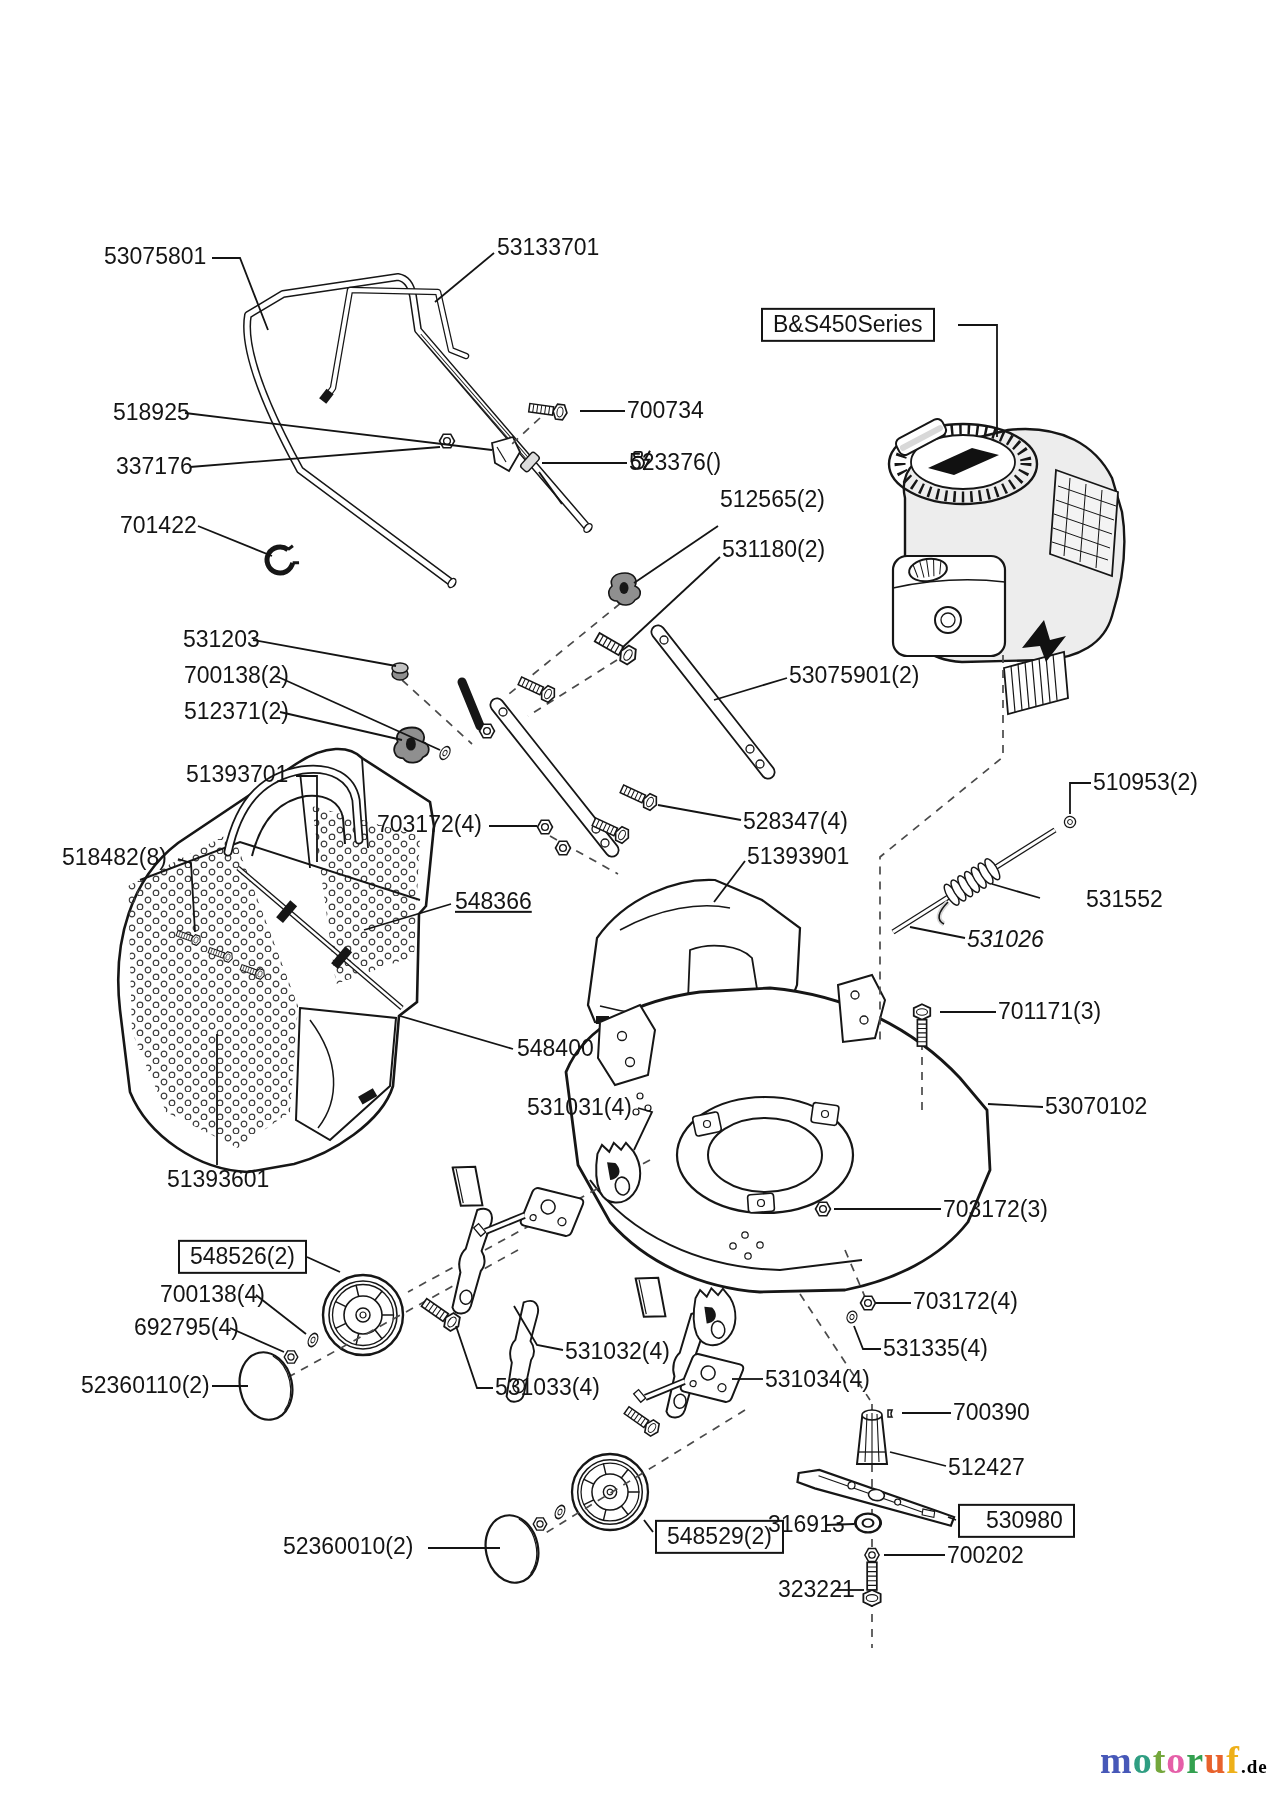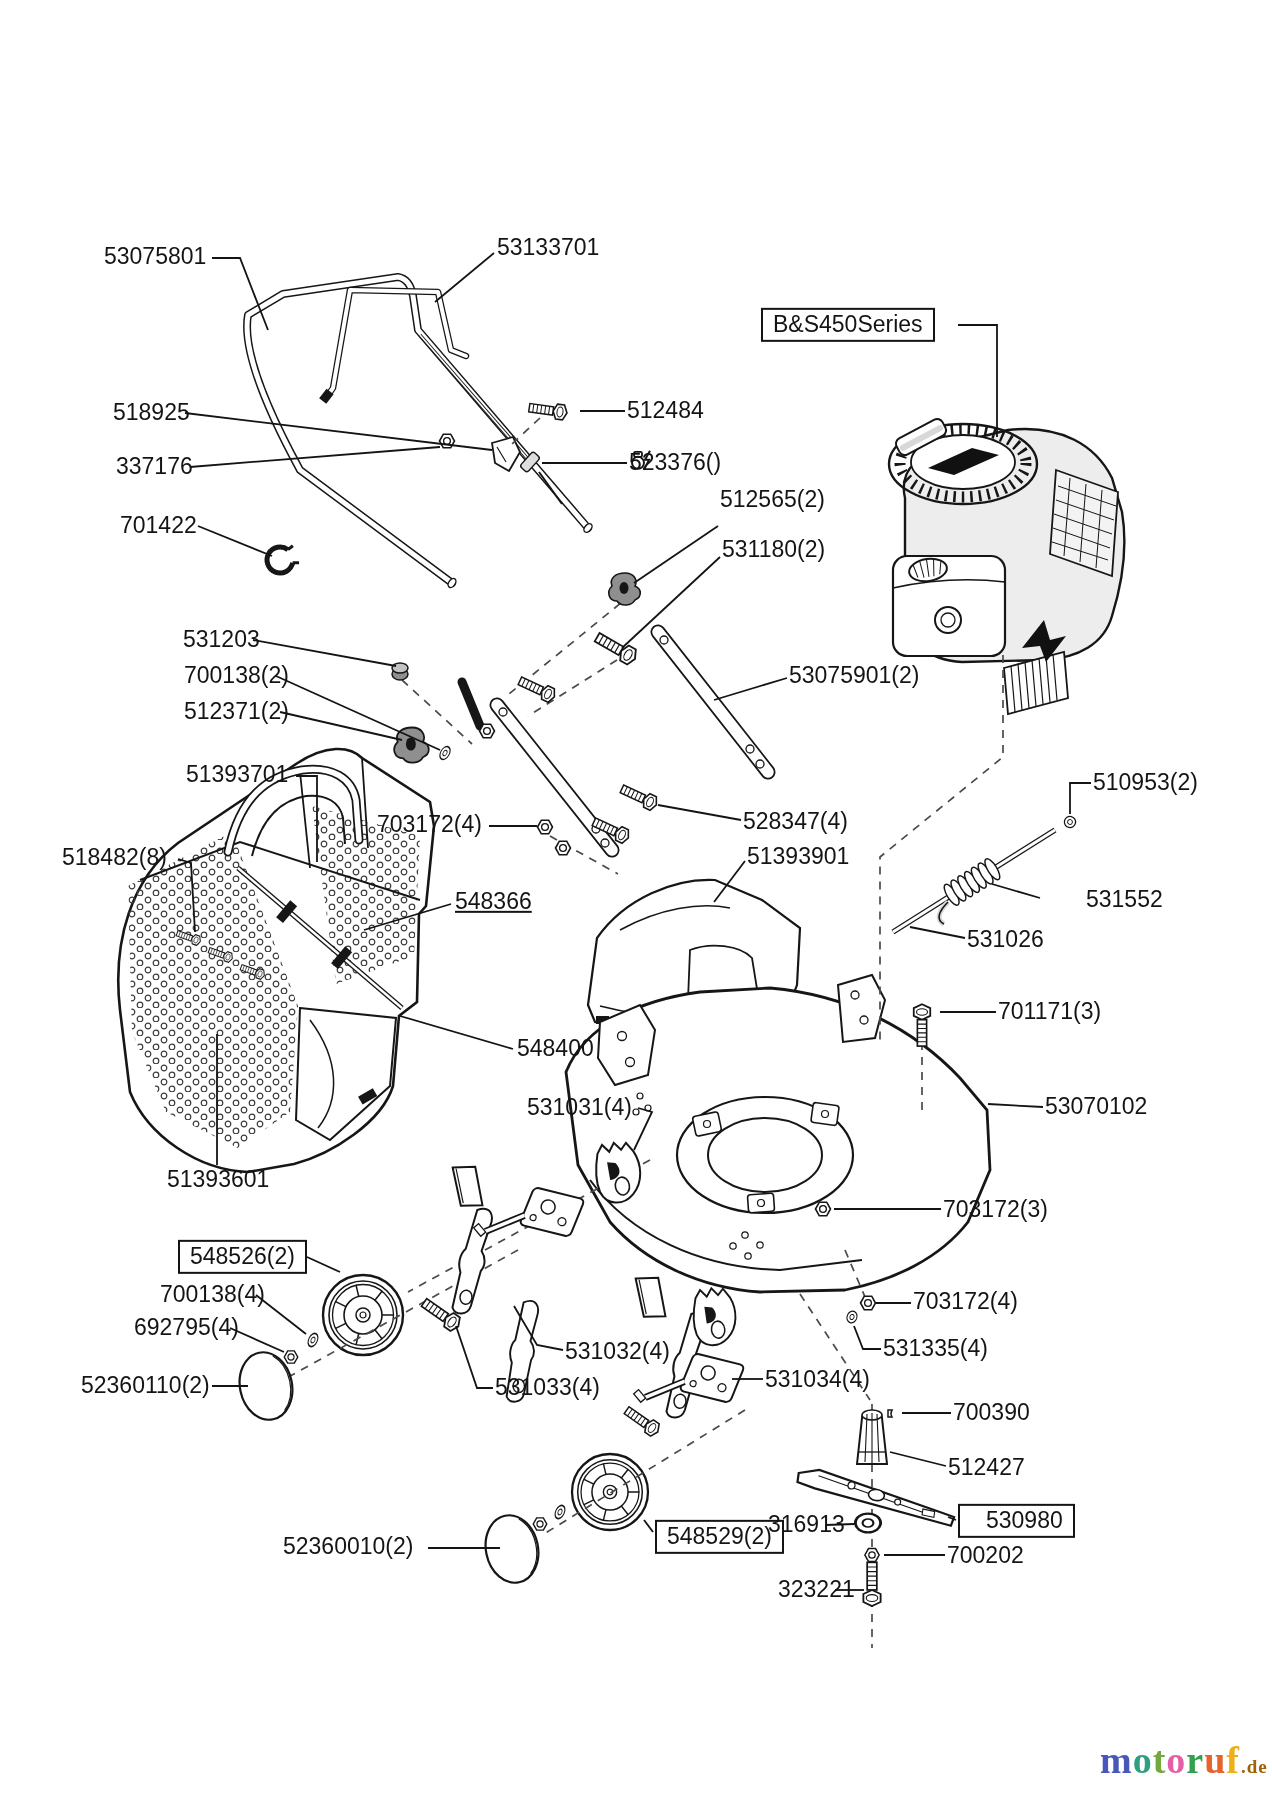--- a/index.html
+++ b/index.html
@@ -5,21 +5,21 @@
   html,body{margin:0;padding:0;background:#fff;}
   .stage{position:relative;width:1272px;height:1800px;background:#fff;overflow:hidden;
          font-family:"Liberation Sans",sans-serif;}
   .stage svg{position:absolute;left:0;top:0;}
   #labels{position:absolute;left:0;top:0;width:100%;height:100%;pointer-events:none;}
   .part-label{position:absolute;white-space:nowrap;font-size:23px;color:#141414;
               transform:translateY(-52%);display:flex;align-items:center;gap:6px;line-height:1.1;}
   .part-label.boxed{border:2.4px solid #141414;padding:2px 10px 3px;background:#fff;transform:translateY(-50%);}
   .watermark{position:absolute;left:1100px;top:1738px;font-family:"Liberation Serif",serif;
              font-weight:bold;font-size:38px;letter-spacing:1px;display:flex;align-items:baseline;}
-  .watermark .tld{font-size:19px;color:#a16207;font-weight:bold;margin-left:1px;}
+  .watermark .tld{font-size:19px;color:#000000;font-weight:bold;margin-left:1px;}
 </style>
 </head>
 <body>
 
 <div class="stage">
 
 <svg width="1272" height="1800" viewBox="0 0 1272 1800">
   <defs>
     <pattern id="perf" width="16" height="14" patternUnits="userSpaceOnUse">
       <circle cx="4" cy="4" r="2.8" fill="none" stroke="#3a3a3a" stroke-width="1.2"></circle>
@@ -370,21 +370,21 @@
       <div class="part-label" style="left: 104px; top: 257px;">
         <span>53075801</span>
       </div>
       <div class="part-label" style="left: 497px; top: 248px;">
         <span>53133701</span>
       </div>
       <div class="part-label" style="left: 113px; top: 413px;">
         <span>518925</span>
       </div>
       <div class="part-label" style="left: 627px; top: 411px;">
-        <span>512484</span>
+        <span>700734</span>
       </div>
       <div class="part-label" style="left: 116px; top: 467px;">
         <span>337176</span>
       </div>
       <div class="part-label" style="left: 629px; top: 463px;">
         <span>523376()</span>
 <svg width="26" height="22" viewBox="0 0 26 22">
   <rect x="5" y="2" width="8" height="5" rx="1.5" fill="none" stroke="#141414" stroke-width="1.8"></rect>
   <circle cx="9" cy="13" r="6" fill="none" stroke="#141414" stroke-width="2"></circle>
   <path d="M21,1 L16,10 L20,10 L15,20" fill="none" stroke="#141414" stroke-width="2"></path>
@@ -425,21 +425,21 @@
       </div>
       <div class="part-label" style="left: 747px; top: 857px;">
         <span>51393901</span>
       </div>
       <div class="part-label" style="left: 1093px; top: 783px;">
         <span>510953(2)</span>
       </div>
       <div class="part-label" style="left: 1042px; top: 900px; margin-left: 44px;">
         <span>531552</span>
       </div>
-      <div class="part-label" style="left: 967px; top: 940px;">
+      <div class="part-label" style="left: 967px; top: 940px; font-style: italic;">
         <span>531026</span>
       </div>
       <div class="part-label" style="left: 62px; top: 858px;">
         <span>518482(8)</span>
       </div>
       <div class="part-label" style="left: 455px; top: 902px; text-decoration: underline;">
         <span>548366</span>
       </div>
       <div class="part-label" style="left: 517px; top: 1049px;">
         <span>548400</span>

